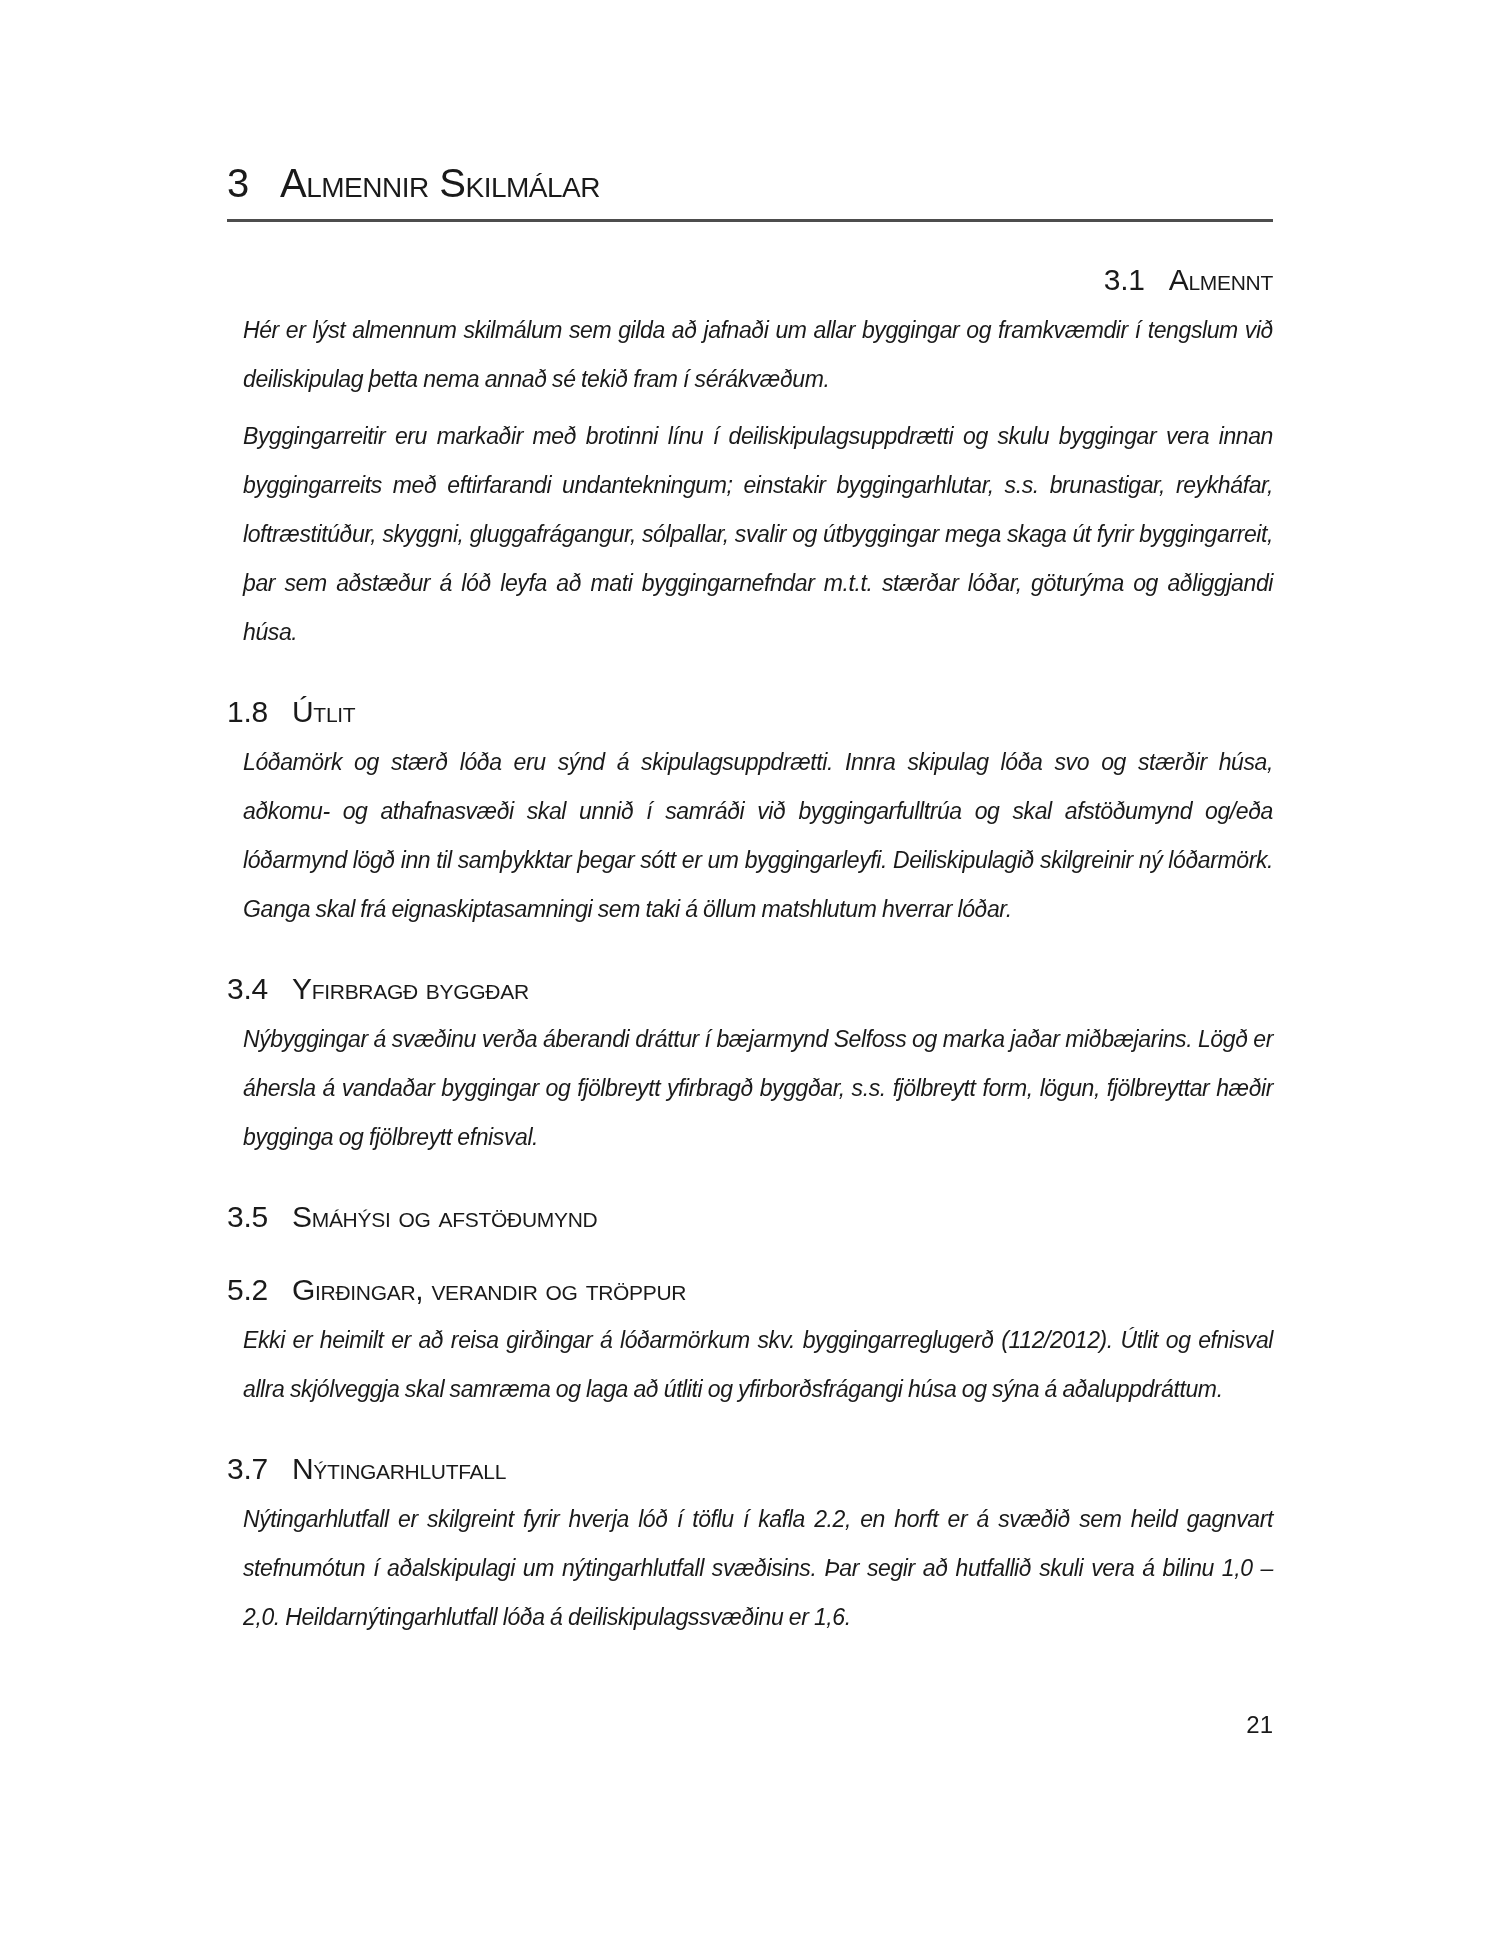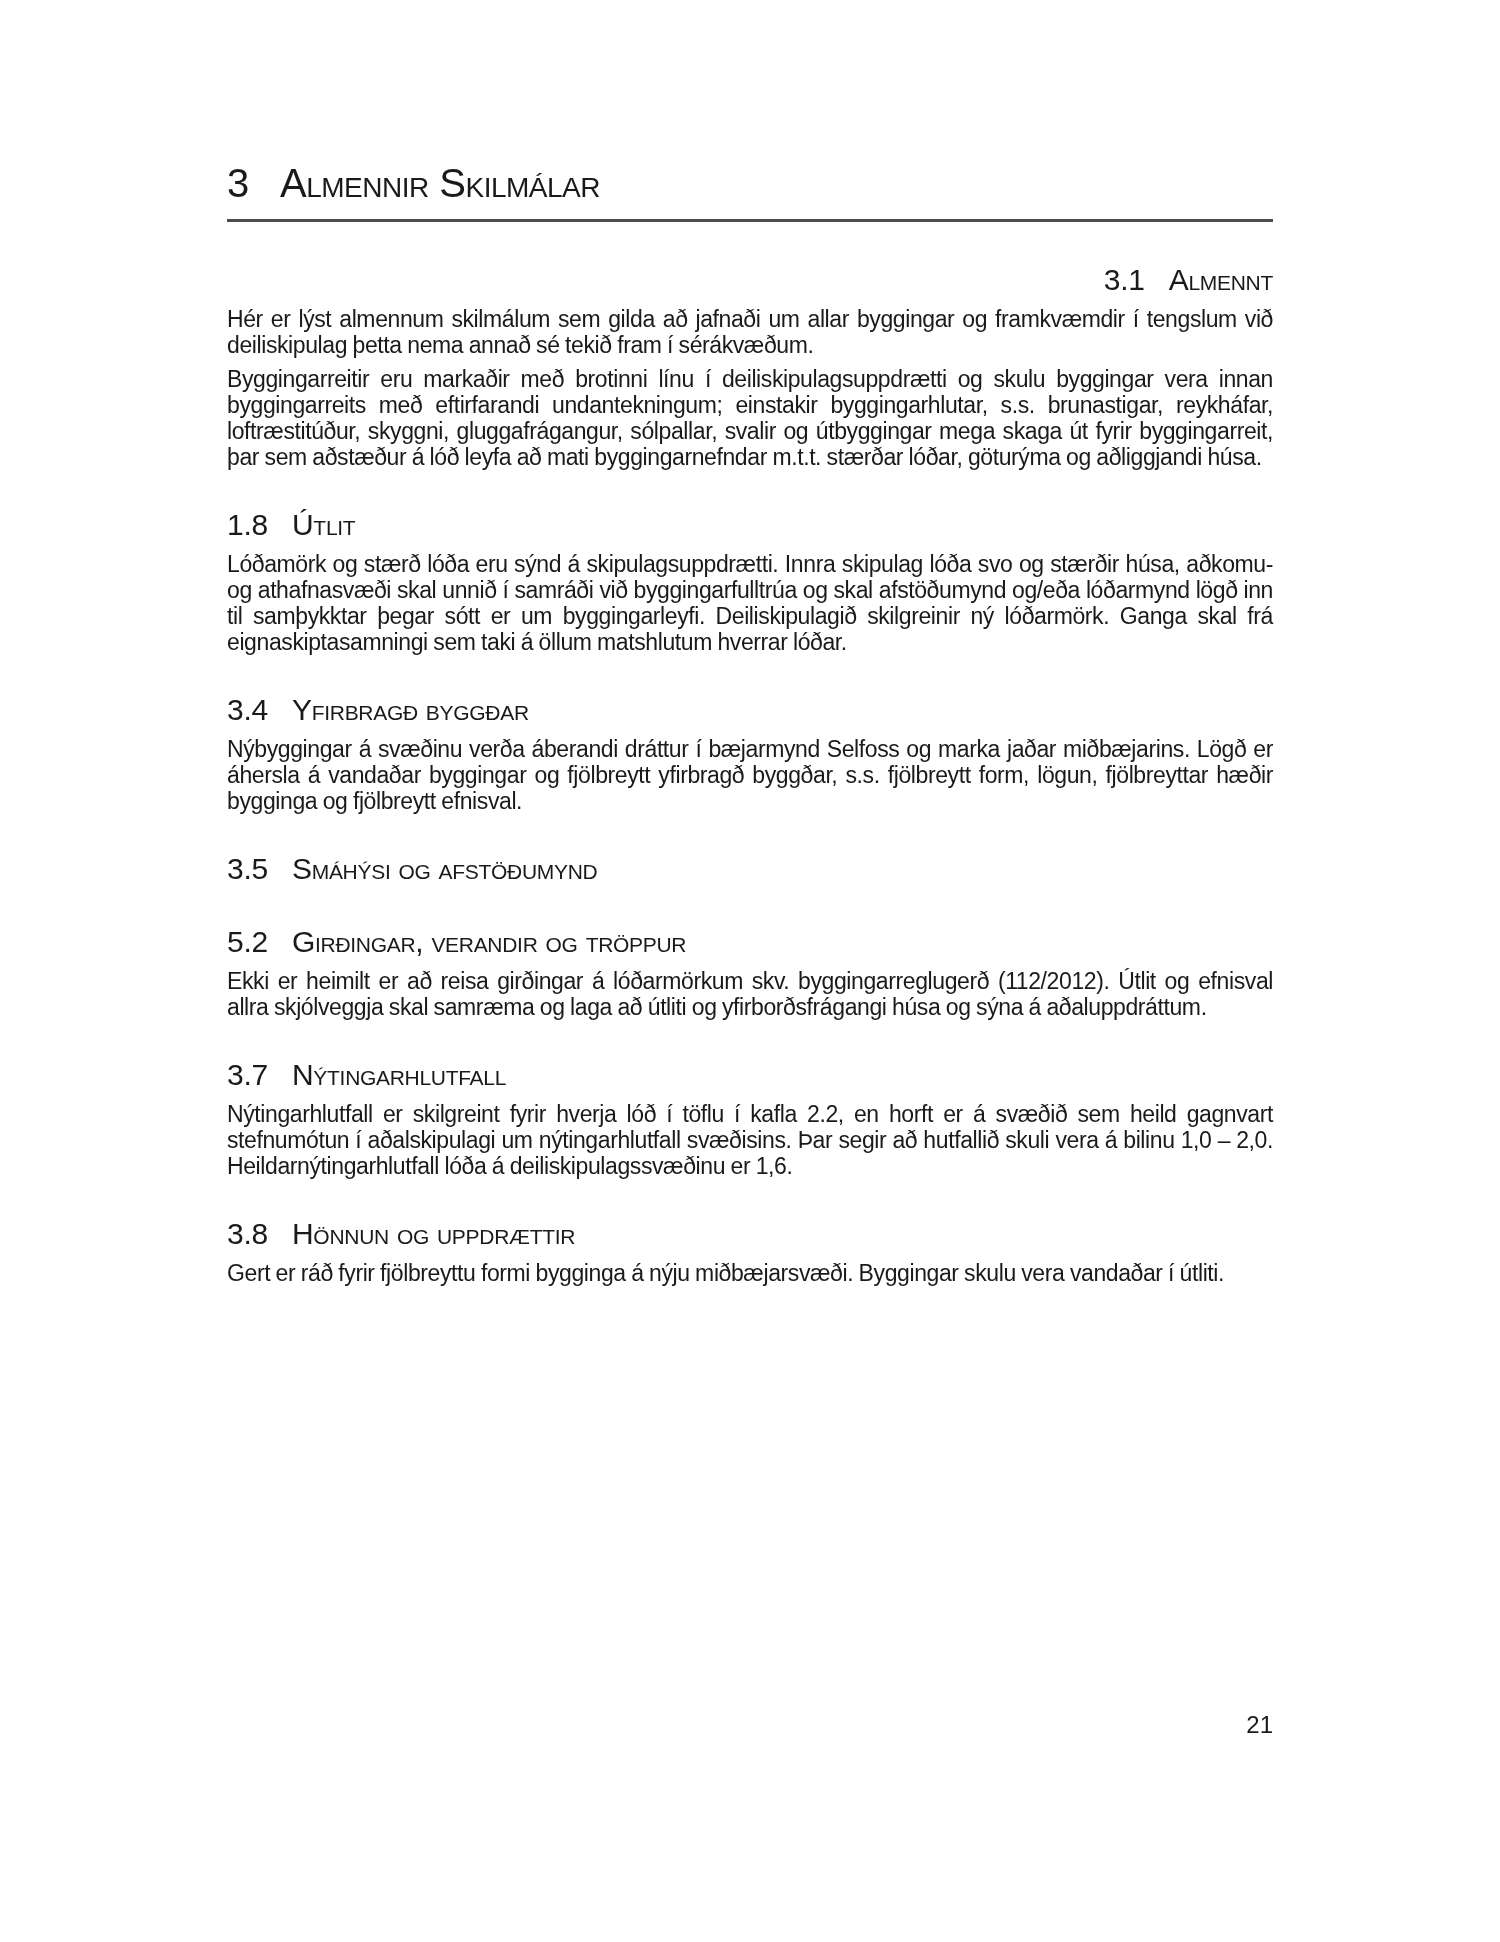--- a/index.html
+++ b/index.html
@@ -55,27 +55,28 @@
   h2.sec-h .num {
     flex: none;
     width: 65px;
     font-variant: normal;
   }
   section.sec:first-of-type h2.sec-h {
     margin-top: 40px;
     justify-content: flex-end;
   }
   p.body {
-    margin: 8px 0 0 0;
+    margin: 8px 0 0 16px;
     text-align: justify;
     font-size: 23px;
-    line-height: 26px;
+    line-height: 49px;
     letter-spacing: -0.4px;
     word-spacing: -0.5px;
     color: #1a1a1a;
+    font-style: italic;
   }
   .page-number {
     position: absolute;
     top: 1710px;
     right: 227px;
     font-size: 24px;
     line-height: 30px;
     color: #1a1a1a;
   }
 </style>
@@ -133,23 +134,16 @@
   </section>
 
   <section class="sec">
     <h2 class="sec-h">
       <span class="num">3.7</span>
       <span class="sc">Nýtingarhlutfall</span>
     </h2>
     <p class="body">Nýtingarhlutfall er skilgreint fyrir hverja lóð í töflu í kafla 2.2,  en horft er á svæðið sem heild gagnvart stefnumótun í aðalskipulagi um nýtingarhlutfall svæðisins. Þar segir að hutfallið skuli vera á bilinu 1,0 – 2,0. Heildarnýtingarhlutfall lóða á deiliskipulagssvæðinu er 1,6.</p>
   </section>
 
-  <section class="sec">
-    <h2 class="sec-h">
-      <span class="num">3.8</span>
-      <span class="sc">Hönnun og uppdrættir</span>
-    </h2>
-    <p class="body">Gert er ráð fyrir fjölbreyttu formi bygginga á nýju miðbæjarsvæði. Byggingar skulu vera vandaðar í útliti.</p>
-  </section>
 
   <div class="page-number">21</div>
 
 </div>
 
 </body></html>

